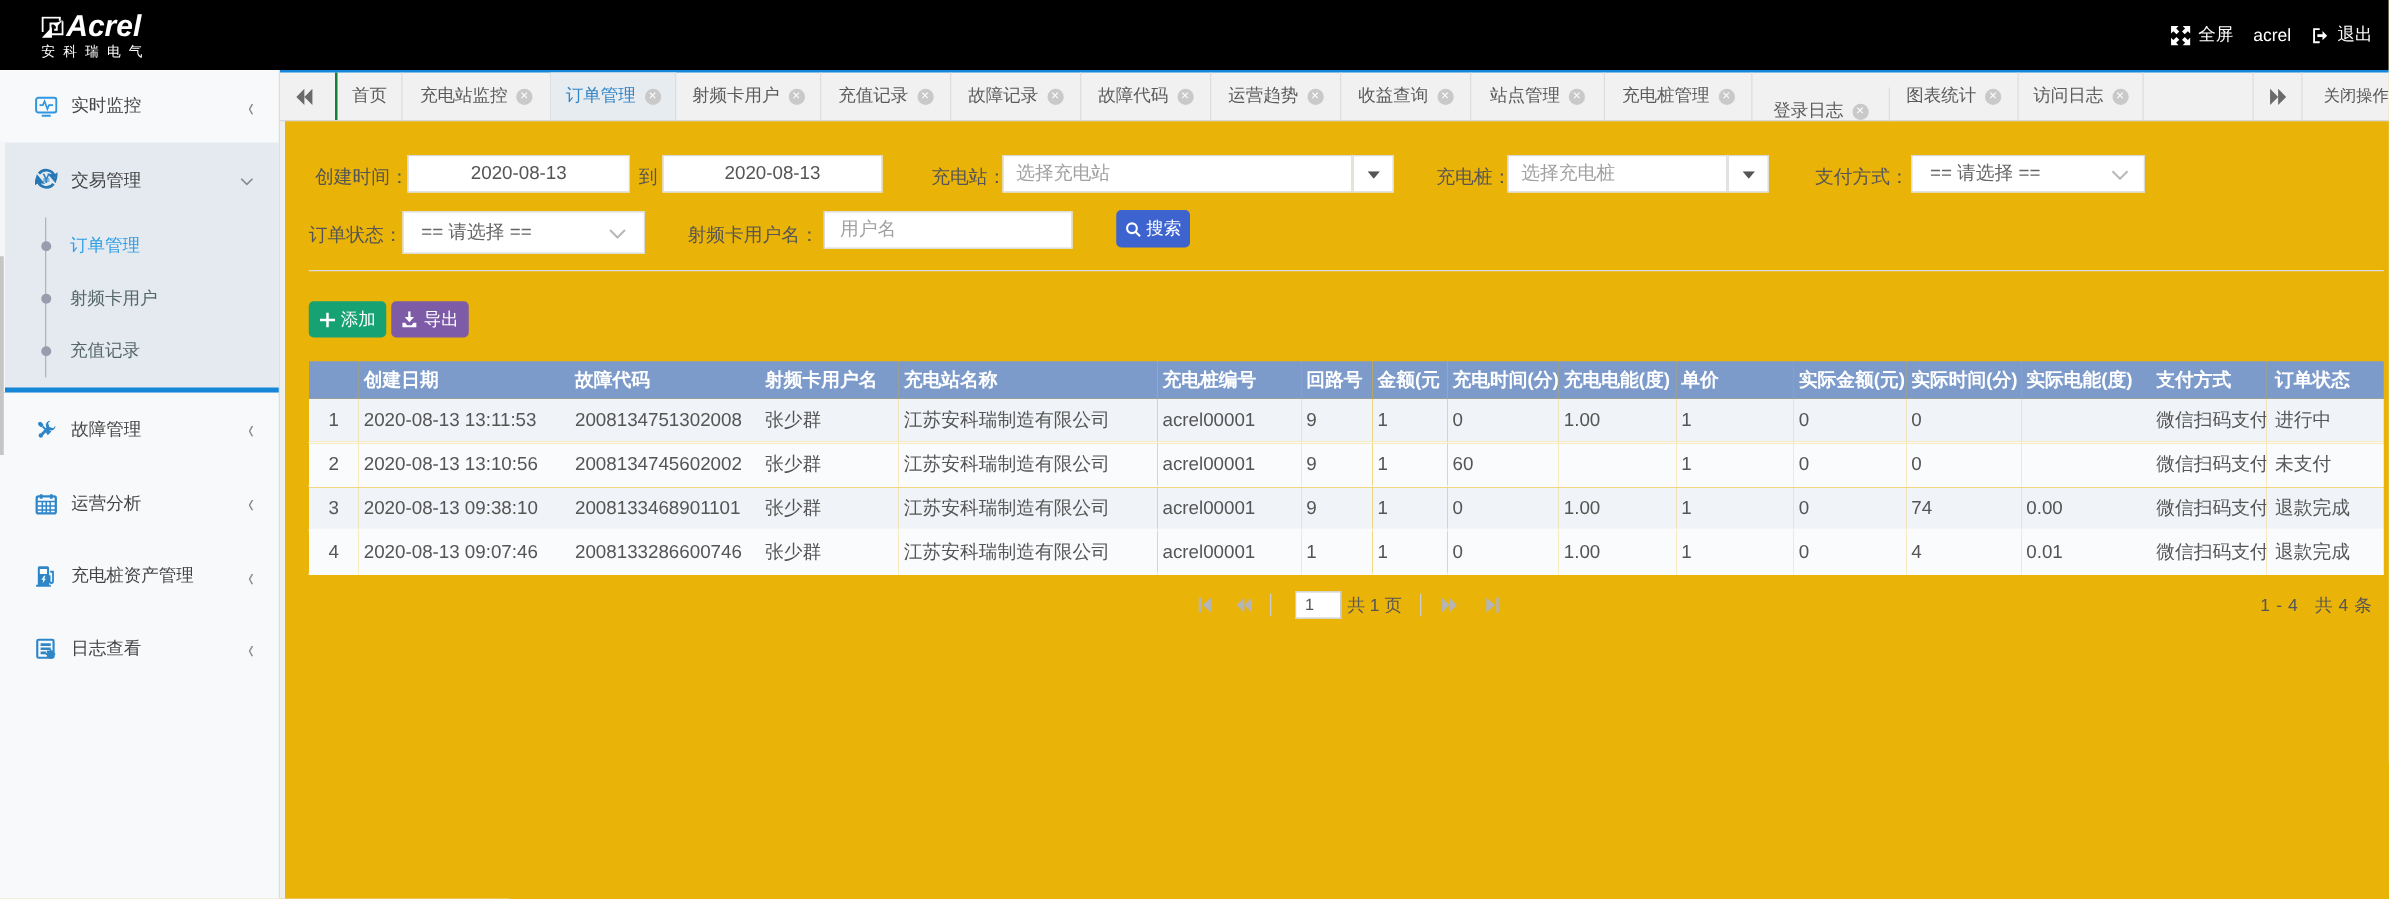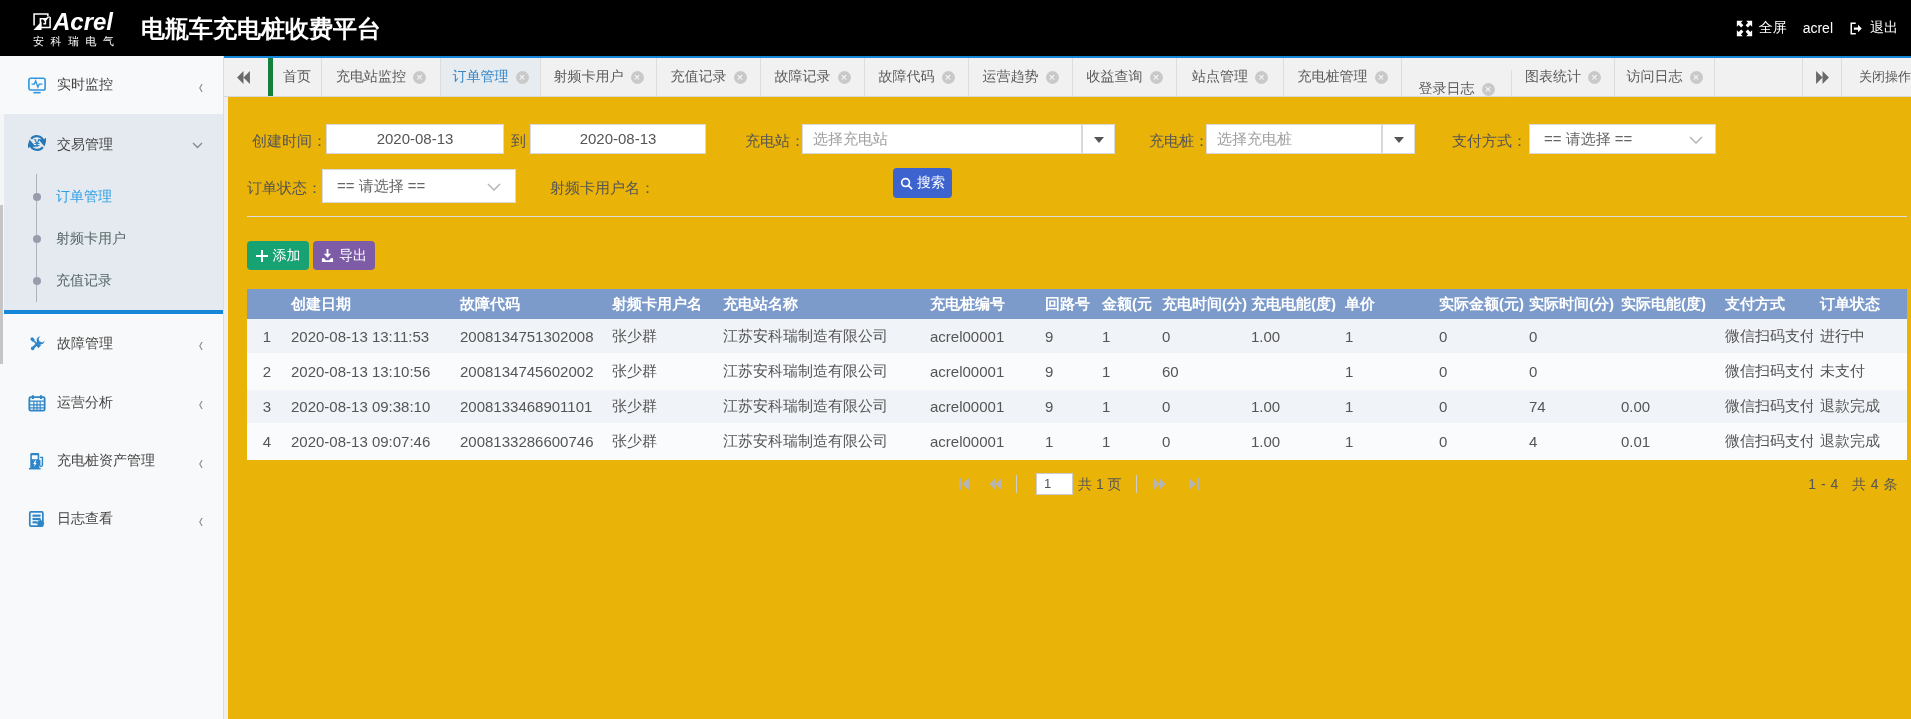--- a/index.html
+++ b/index.html
@@ -25,21 +25,21 @@
 .subitem { position:relative; height:42px; display:flex; align-items:center; font-size:14px; color:#566; }
 .subitem .dot { position:absolute; left:33px; width:8px; height:8px; border-radius:50%; background:#9a9cae; }
 .subitem .txt { position:absolute; left:56px; }
 .subline { position:absolute; left:36px; width:1px; background:#b0b2bd; }
 #scrollthumb { position:absolute; left:0; top:149px; width:3px; height:159px; background:#c5c5c5; }
 
 
 #tabbar { position:absolute; left:224px; top:56px; width:1687px; height:41px; background:#f1f1f1; border-top:2px solid #1687d8; border-bottom:1px solid #d7d7d7; }
 .tbtn { position:absolute; top:0; height:38px; display:flex; align-items:center; justify-content:center; }
 .tab { position:absolute; top:0; height:38px; border-right:1px solid #ddd; display:flex; align-items:center; justify-content:center; font-size:14px; color:#5a5a5a; white-space:nowrap; }
-.tab.first { border-left:5px solid #15803d; }
+.tab.first { border-left:2px solid #15803d; }
 .tab.active { background:#e7ecf1; color:#3385c6; }
 .tclose { display:inline-block; width:13px; height:13px; border-radius:50%; background:#c9c9c9; margin-left:7px; position:relative; }
 .tclose:before { content:"\00d7"; position:absolute; left:0; top:0; width:13px; height:13px; line-height:12px; text-align:center; color:#fff; font-size:11px; }
 
 
 #content { position:absolute; left:228px; top:97px; width:1687px; height:622px; background:#eab308; }
 .flabel { position:absolute; font-size:15px; color:#555; white-space:nowrap; }
 .finput { position:absolute; background:#fff; border:1px solid #d9d9d9; font-size:15px; color:#555; }
 .ph { color:#a0a0a0; }
 
@@ -65,21 +65,20 @@
 <div id="header">
   <svg class="abs" style="left:33px;top:13px" width="18" height="18" viewBox="0 0 20 20">
     <path d="M1.2 14 L1.2 1.2 L16.5 1.2 L16.5 4 M19 4.5 L19 16 L8.2 16 L8.2 6.5 L13.8 6.5 L13.8 12 L11.5 12" fill="none" stroke="#fff" stroke-width="1.7"></path>
     <path d="M0.5 19 L9.5 9.5 L9.5 19 Z" fill="#fff"></path>
     <path d="M19.5 3 L13.5 9.5 L11 7 Z" fill="#fff"></path>
   </svg>
   <div id="logo" style="left:53px;">
       <div class="acrel">Acrel</div>
     </div>
   <div class="abs" style="left:33px;top:34px;color:#fff;font-size:11px;letter-spacing:6.5px;white-space:nowrap;">安科瑞电气</div>
-  <div id="title">电瓶车充电桩收费平台</div>
   <div id="hdr-right">
     <div class="seg">
       <svg width="17" height="17" viewBox="0 0 20 20" style="margin-right:6px">
         <g fill="#fff">
           <path d="M1 1 L8 1 L5.8 3.2 L8.7 6.1 L6.1 8.7 L3.2 5.8 L1 8 Z"></path>
           <path d="M19 1 L19 8 L16.8 5.8 L13.9 8.7 L11.3 6.1 L14.2 3.2 L12 1 Z"></path>
           <path d="M1 19 L1 12 L3.2 14.2 L6.1 11.3 L8.7 13.9 L5.8 16.8 L8 19 Z"></path>
           <path d="M19 19 L12 19 L14.2 16.8 L11.3 13.9 L13.9 11.3 L16.8 14.2 L19 12 Z"></path>
         </g>
       </svg>
@@ -239,20 +238,21 @@
       </svg>
   </div>
 
   <div class="flabel" style="left:19px;top:82px;">订单状态：</div>
   <div class="finput" style="left:94px;top:72px;width:194px;height:34px;line-height:32px;padding-left:14px;color:#666;">== 请选择 ==
     <svg width="14" height="8" viewBox="0 0 14 8" style="position:absolute;right:14px;top:13px;">
         <path d="M1 1 L7 7 L13 1" fill="none" stroke="#b8b8b8" stroke-width="1.6"></path>
       </svg>
   </div>
   <div class="flabel" style="left:322px;top:82px;">射频卡用户名：</div>
+  <div class="finput ph" style="left:431px;top:72px;width:199px;height:30px;line-height:28px;padding-left:12px;">用户名</div>
   <div class="btn" style="left:665px;top:71px;width:59px;height:30px;background:#3d63cf;">
     <svg width="13" height="13" viewBox="0 0 14 14" style="margin-right:4px">
         <circle cx="6" cy="6" r="4.2" fill="none" stroke="#fff" stroke-width="1.8"></circle>
         <path d="M9.2 9.2 L13 13" stroke="#fff" stroke-width="1.8"></path>
       </svg>搜索
   </div>
 
   <div class="abs" style="left:19px;top:119px;width:1660px;height:1px;background:#dcdcdc;"></div>
 
   <div class="btn" style="left:19px;top:144px;width:62px;height:29px;background:#17a274;">

